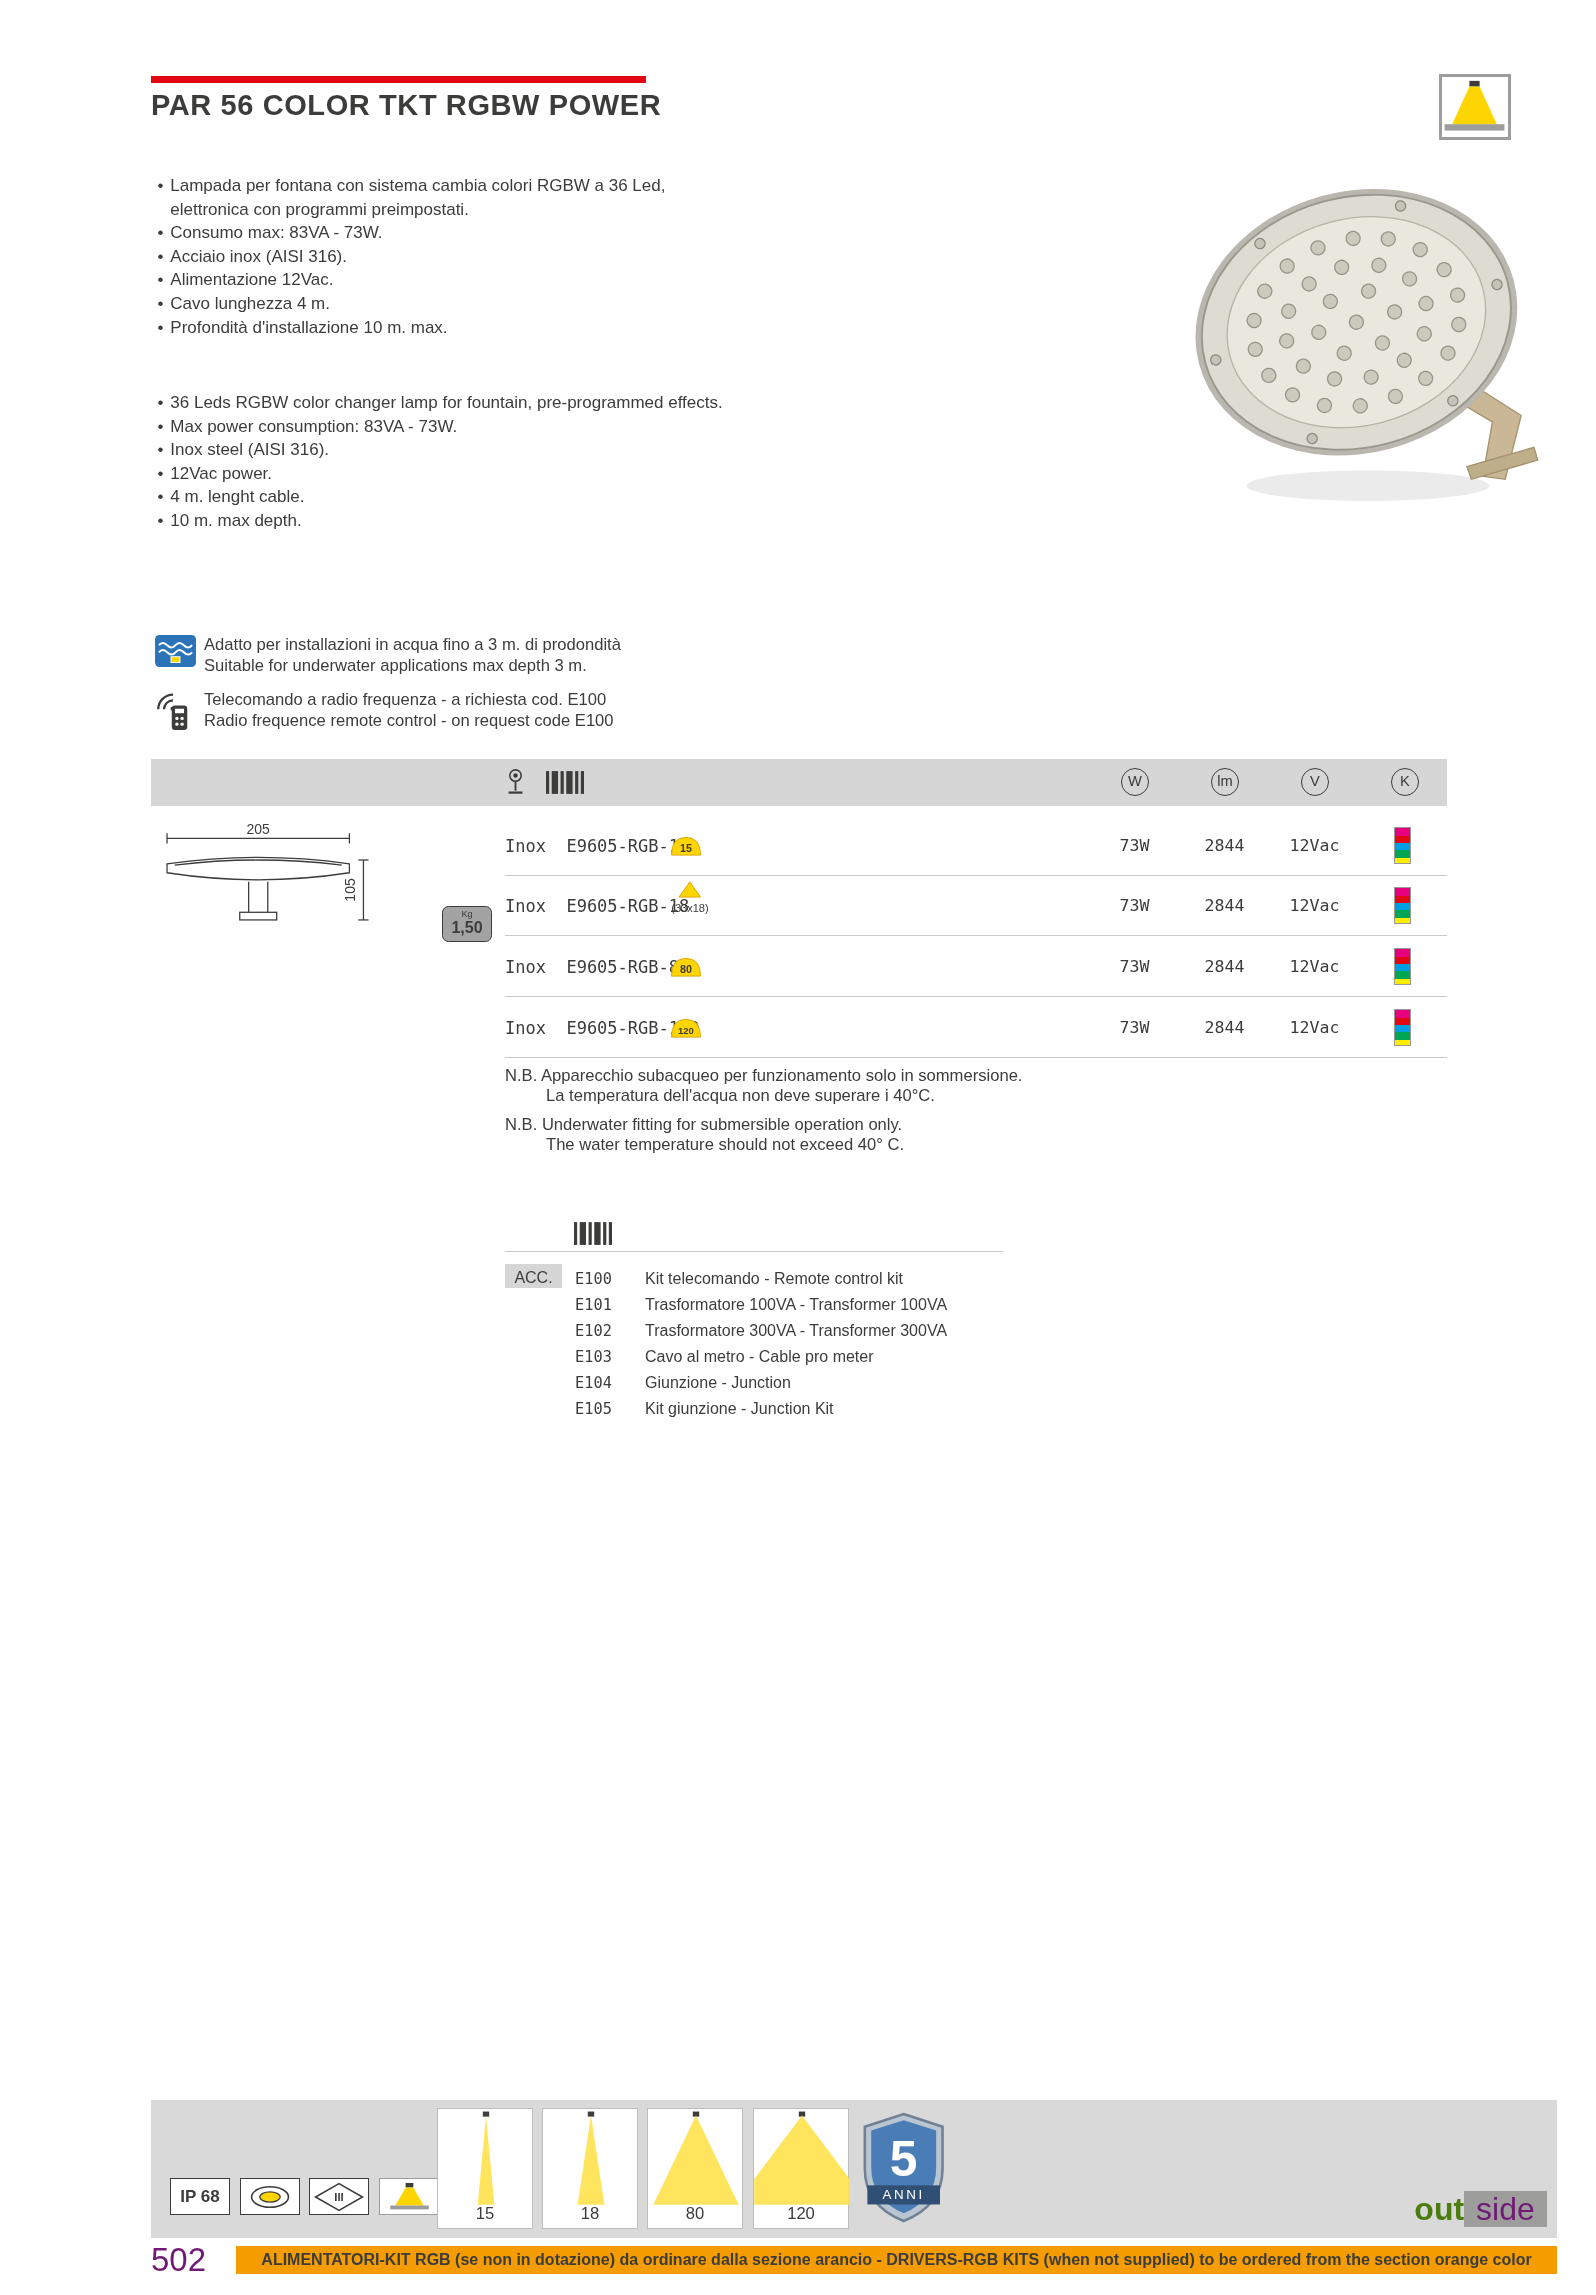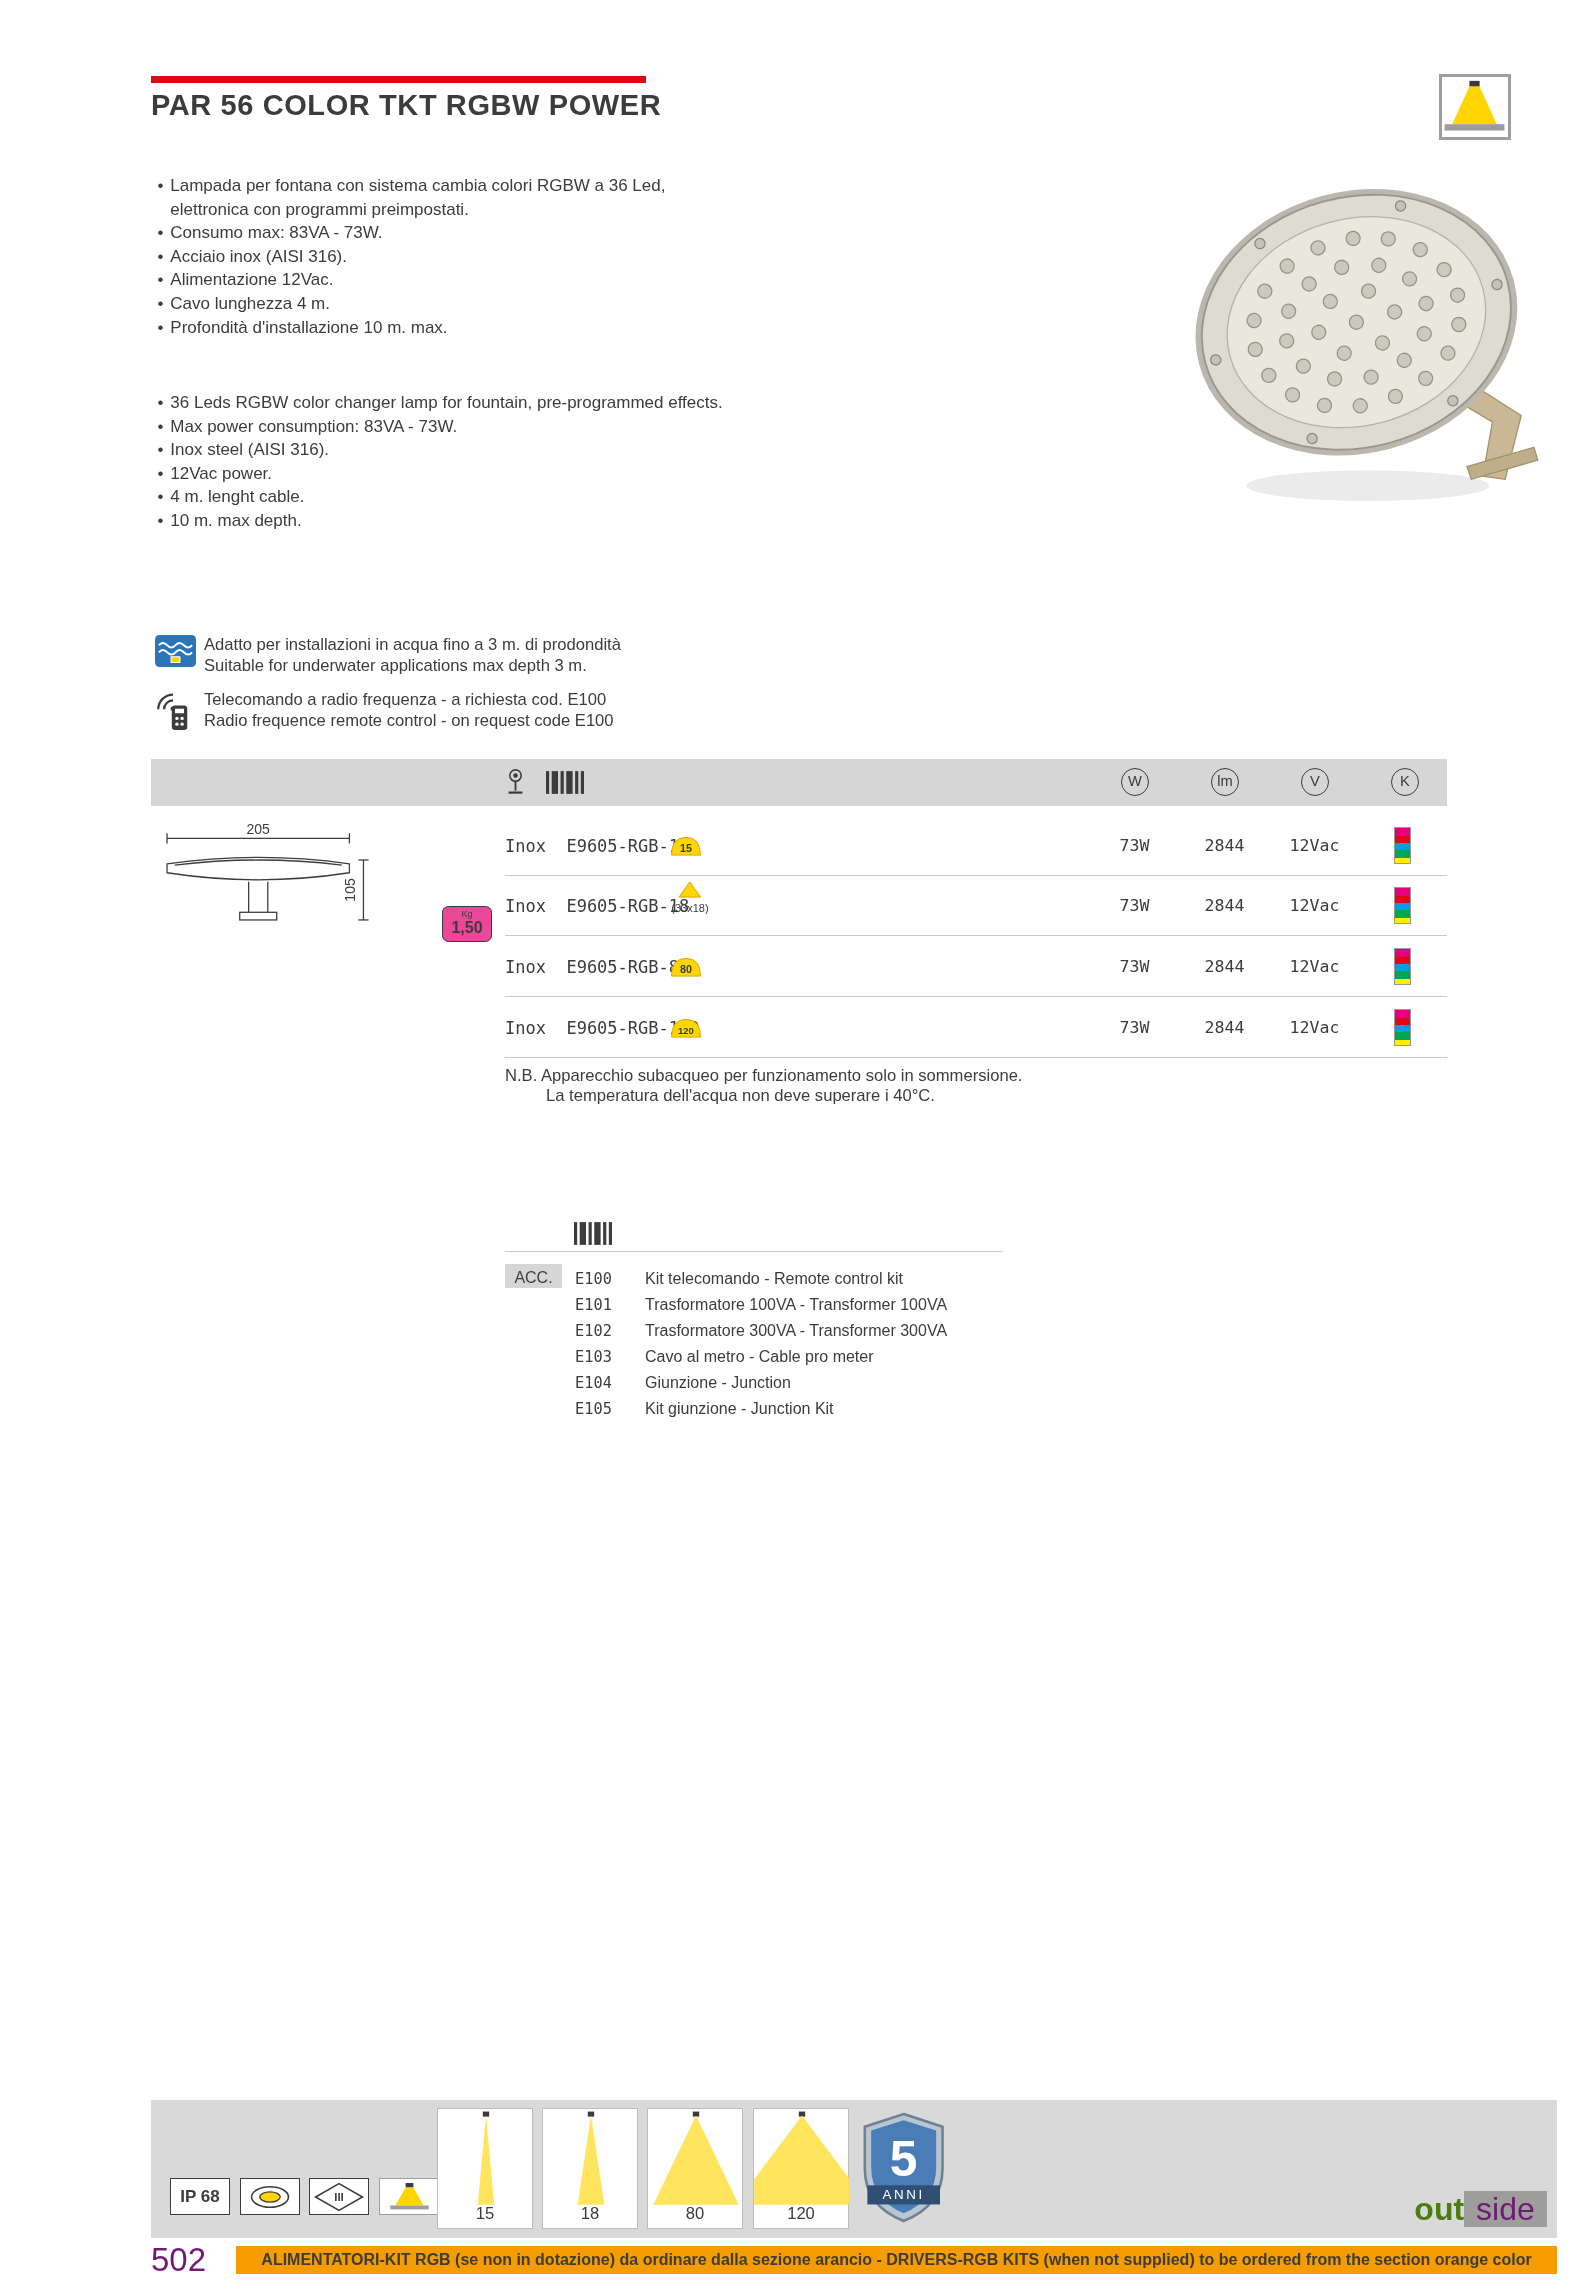--- a/index.html
+++ b/index.html
@@ -47,21 +47,21 @@
   .sep{position:absolute;left:505px;width:942px;height:1.3px;background:#c9c9c9}
   .sep.s1{top:875px}.sep.s2{top:935px}.sep.s3{top:996px}.sep.s4{top:1057px}
 
   .nb{position:absolute;left:505px;top:1066px;font-size:16.6px;line-height:20.4px}
   .nb .grp{margin-bottom:7.7px}
   .nb .l2{margin-left:41px}
 
   .draw1{position:absolute;left:153px;top:824px}
   .draw2{position:absolute;left:153px;top:1011px}
   .dim{font-size:22px;fill:#3c3c3b;font-family:"Liberation Sans",sans-serif}
-  .weight{position:absolute;left:442px;top:906px;width:50px;height:36px;border:1.9px solid #3c3c3b;border-radius:6.4px;background:#ec4899;text-align:center}
+  .weight{position:absolute;left:442px;top:906px;width:50px;height:36px;border:1.9px solid #3c3c3b;border-radius:6.4px;background:#a3a3a3;text-align:center}
   .weight .kg{display:block;font-size:9px;line-height:10.2px;margin-top:1.9px}
   .weight .wv{display:block;font-size:16px;font-weight:bold;line-height:18px}
 
   .acc-icon{position:absolute;left:574px;top:1222px}
   .acc-sep{position:absolute;left:505px;top:1251px;width:498px;height:1.3px;background:#c9c9c9}
   .acc-label{position:absolute;left:505px;top:1264px;width:57px;height:24px;background:#d6d6d6;text-align:center;line-height:28px;font-size:16px}
   .acc-list{position:absolute;left:575px;top:1266px;font-size:16px}
   .acc-row{height:26px;line-height:26px}
   .acc-code{display:inline-block;width:70px;font-size:15.3px;font-family:"DejaVu Sans Mono",monospace}
 
@@ -323,20 +323,24 @@
     <span class="kg">Kg</span>
     <span class="wv">1,50</span>
   </div>
 
 
   <div class="nb">
     <div class="grp">
       <div class="l1">N.B. Apparecchio subacqueo per funzionamento solo in sommersione.</div>
       <div class="l2">La temperatura dell'acqua non deve superare i 40°C.</div>
     </div>
+    <div class="grp">
+      <div class="l1">N.B. Underwater fitting for submersible operation only.</div>
+      <div class="l2">The water temperature should not exceed 40° C.</div>
+    </div>
   </div>
 
   <div class="acc-icon">
     <svg width="38" height="23" viewBox="0 0 60 36">
       <g fill="#3c3c3b">
         <rect x="0" width="5" height="36"></rect>
           <rect x="9" width="10" height="36"></rect>
           <rect x="23" width="5" height="36"></rect>
         <rect x="32" width="10" height="36"></rect>
           <rect x="46" width="5" height="36"></rect>

